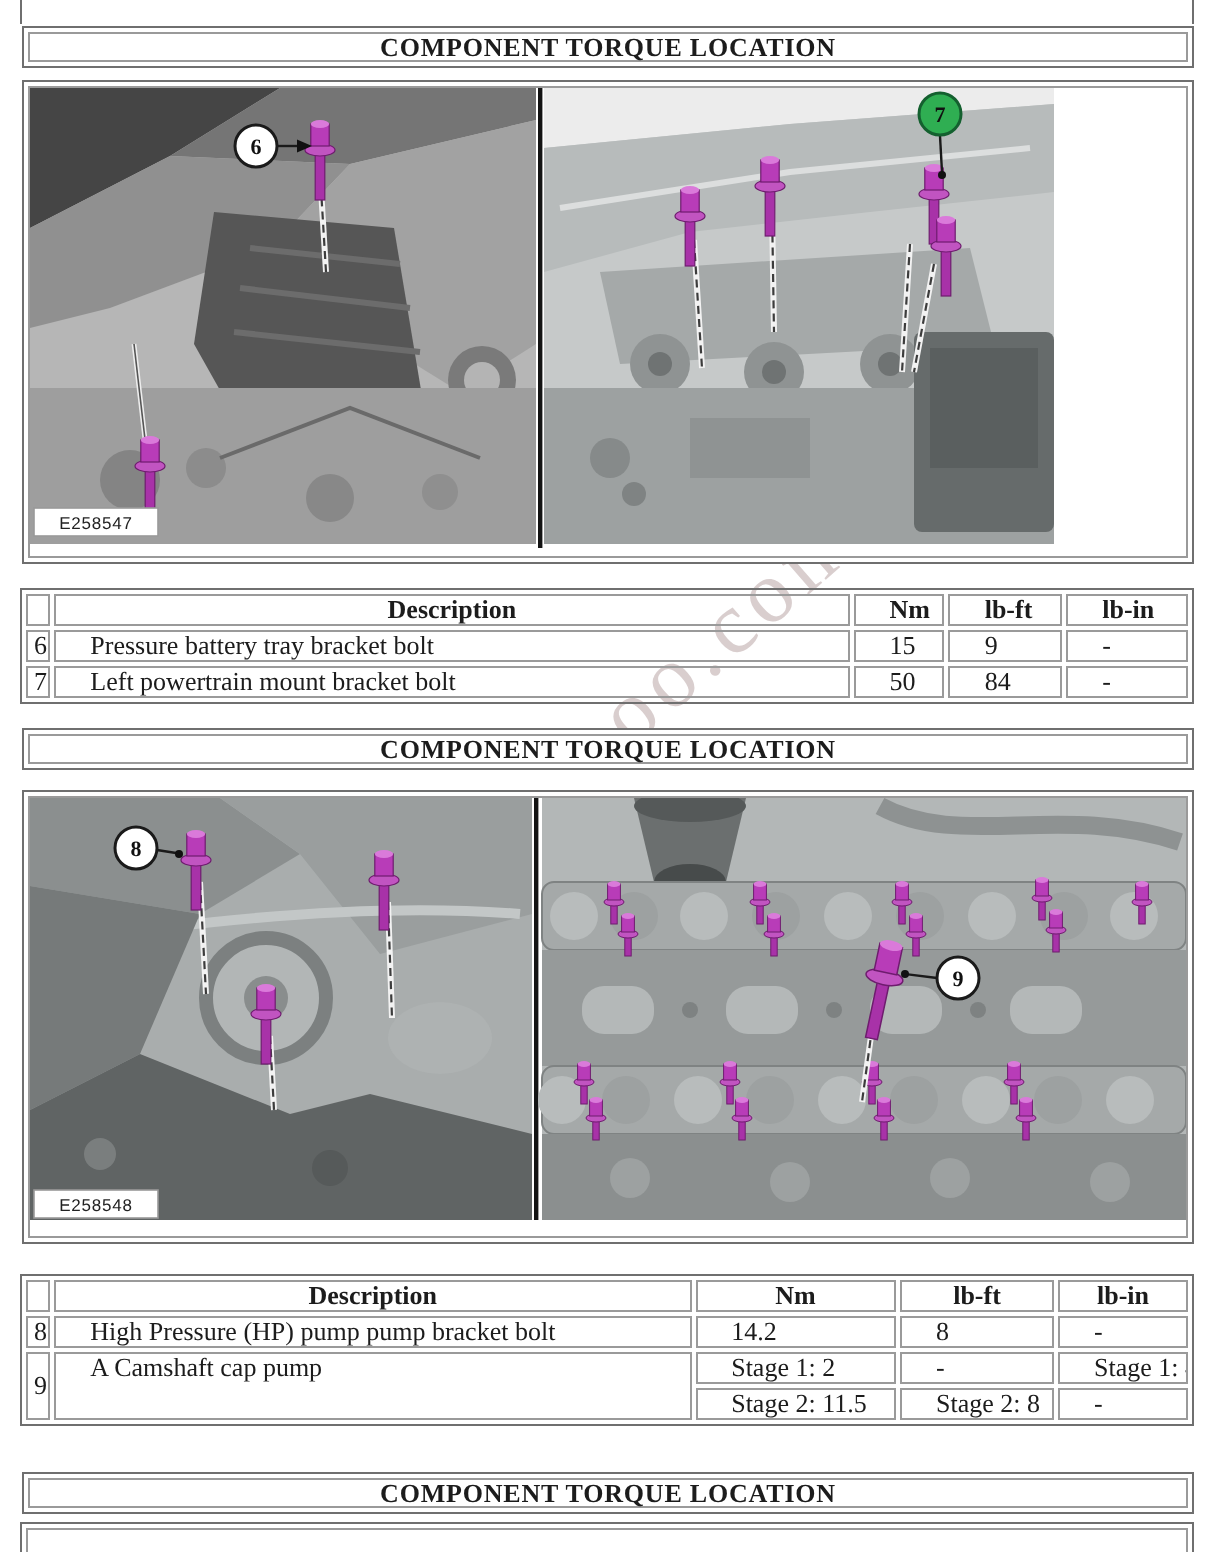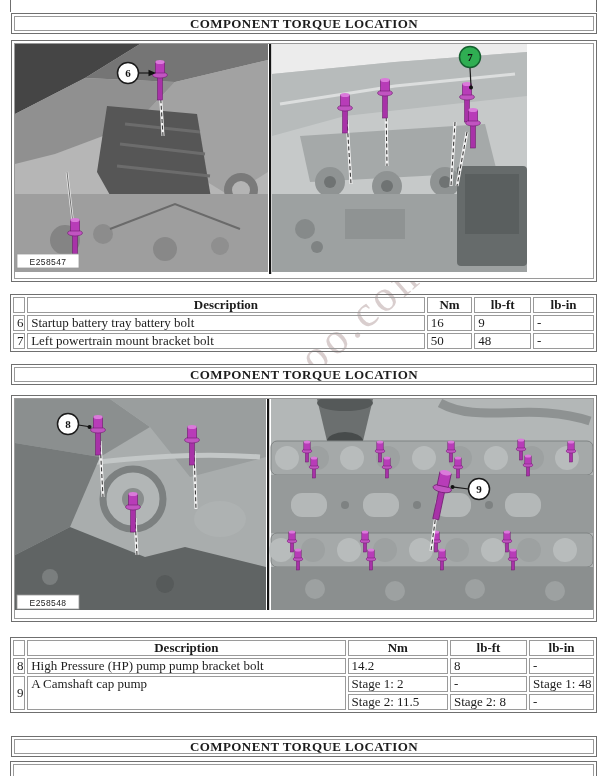--- a/index.html
+++ b/index.html
@@ -26,21 +26,21 @@
 
   
   .tblwrap { position:absolute; z-index:4; }
   table.torque {
     border-collapse:separate; border-spacing:2px; table-layout:fixed;
     border:1px solid #6f6f6f; background:transparent; width:587px;
     font-size:13px; font-family:"Liberation Serif", serif;
   }
   table.torque th, table.torque td {
     border:1px solid #9a9a9a; background:transparent;
-    height:14px; line-height:14px; padding:0 3px; overflow:hidden; white-space:nowrap;
+    height:14px; line-height:14px; padding:0 17px; overflow:hidden; white-space:nowrap;
     font-weight:normal; text-align:left;
   }
   table.torque th { font-weight:bold; text-align:center; }
   table.torque td.num { text-align:left; padding-left:3px; }
 
   
   .watermark {
     position:absolute; left:306px; top:338px; z-index:2;
     transform:rotate(-41deg); transform-origin:left center;
     font-family:"Liberation Serif", serif; font-size:44px; letter-spacing:4px;
@@ -187,30 +187,30 @@
       <tbody>
           <tr>
         <th></th>
         <th>Description</th>
         <th>Nm</th>
         <th>lb-ft</th>
         <th>lb-in</th>
       </tr>
       <tr>
         <td class="num">6</td>
-        <td>Startup battery tray battery bolt</td>
-        <td>16</td>
+        <td>Pressure battery tray bracket bolt</td>
+        <td>15</td>
         <td>9</td>
         <td>-</td>
       </tr>
       <tr>
         <td class="num">7</td>
         <td>Left powertrain mount bracket bolt</td>
         <td>50</td>
-        <td>48</td>
+        <td>84</td>
         <td>-</td>
       </tr>
     </tbody>
       </table>
   </div>
 
   <div class="sect hdr" style="left:11px; top:364px; width:586px; height:21px;">
     <div class="inner">
       <span class="hdr-text">COMPONENT TORQUE LOCATION</span>
     </div>

